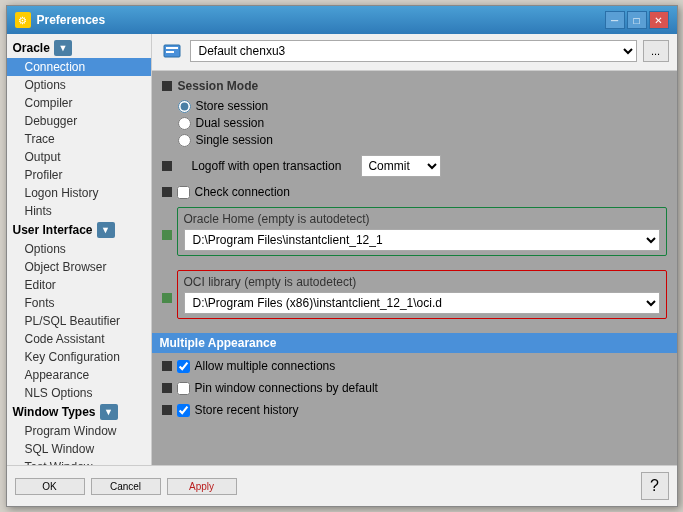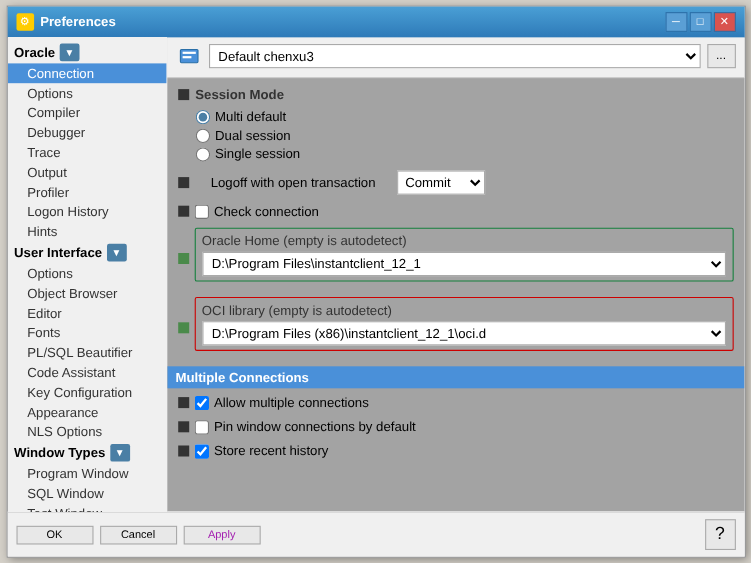--- a/index.html
+++ b/index.html
@@ -245,21 +245,21 @@
     .bottom-btn {
       min-width: 70px;
       height: 17px;
       background: #e8e8e8;
       border: 1px solid #aaa;
       cursor: pointer;
       font-size: 10px;
       padding: 0 12px;
     }
     .bottom-btn.disabled {
-      color: #a21caf;
+      color: #b91c1c;
       cursor: default;
     }
     .spacer { flex: 1; }
   </style>
 </head>
 <body>
 
 <div class="window">
 
   <div class="title-bar">
@@ -374,21 +374,21 @@
 
       <div class="settings-area">
 
         <div class="section-label">
           <div class="section-square"></div>
           <span>Session Mode</span>
         </div>
         <div class="radio-group">
           <div class="radio-item">
             <input type="radio" class="radio-input" name="session" checked="" style="">
-            <label>Multi default</label>
+            <label>Store session</label>
           </div>
           <div class="radio-item">
             <input type="radio" class="radio-input" name="session" style="">
             <label>Dual session</label>
           </div>
           <div class="radio-item">
             <input type="radio" class="radio-input" name="session" style="">
             <label>Single session</label>
           </div>
         </div>
@@ -421,21 +421,21 @@
           <div class="section-square green"></div>
           <div class="oci-section" style="flex:1">
             <div class="oracle-home-label">OCI library (empty is autodetect)</div>
             <select class="oracle-home-select">
               <option value="D:\Program Files (x86)\instantclient_12_1\oci.d">D:\Program Files (x86)\instantclient_12_1\oci.d</option>
             </select>
           </div>
         </div>
 
         <div class="highlight-bar">
-          <span>Multiple Connections</span>
+          <span>Multiple Appearance</span>
         </div>
 
         <div class="check-row" style="margin-top:6px">
           <div class="section-square"></div>
           <input type="checkbox" checked="" style="">
           <label>Allow multiple connections</label>
         </div>
 
         <div class="check-row">
           <div class="section-square"></div>

